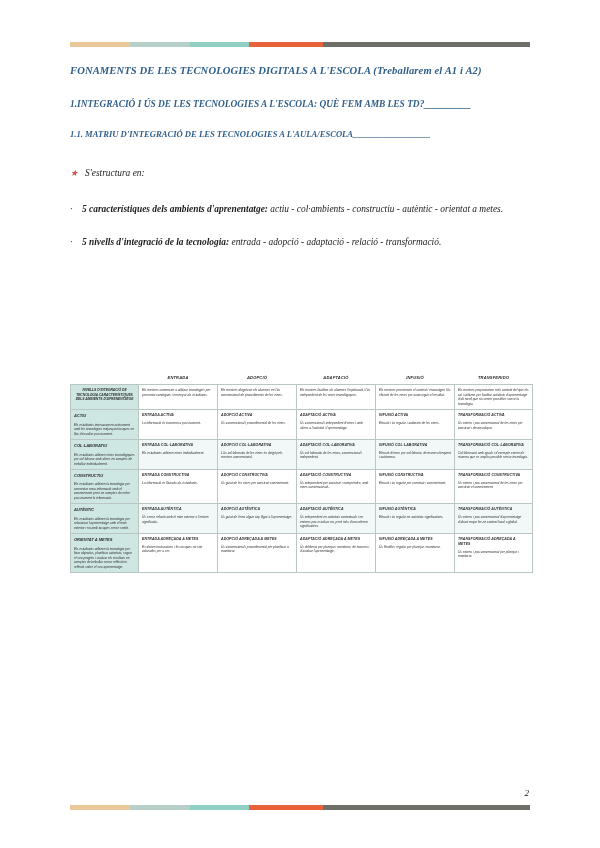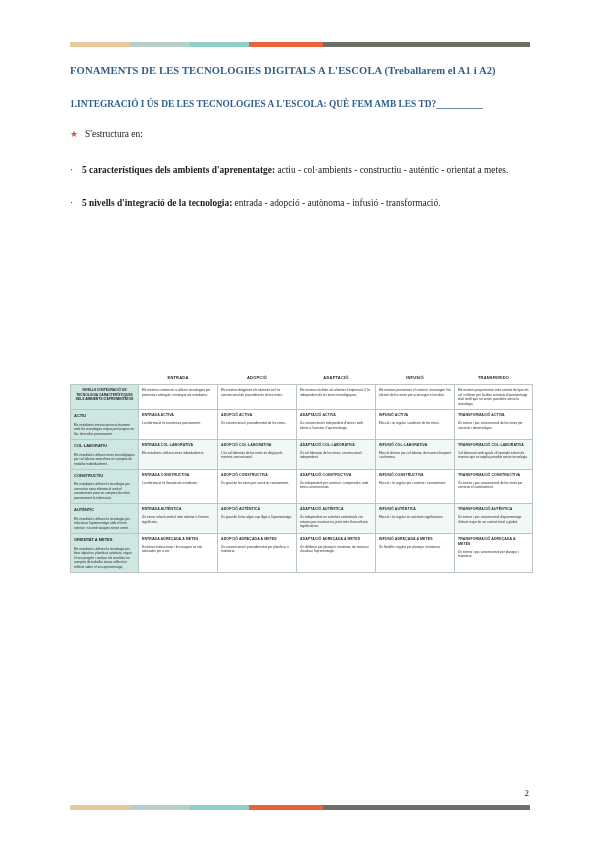--- a/index.html
+++ b/index.html
@@ -13,20 +13,21 @@
     font-family: "Liberation Serif", serif;
     color: #1a1a1a;
     position: relative;
     overflow: hidden;
   }
   .page {
     position: relative;
     width: 599px;
     height: 848px;
     box-sizing: border-box;
+    font-style: italic;
   }
   
   .bar-row {
     position: absolute;
     left: 70px;
     width: 460px;
     height: 5px;
     display: flex;
   }
   .bar-row.top { top: 42px; }
@@ -197,34 +198,35 @@
       <div class="bar-seg" style="background: rgb(233, 201, 154); width: 13%;"></div>
       <div class="bar-seg" style="background: rgb(183, 207, 201); width: 13%;"></div>
       <div class="bar-seg" style="background: rgb(143, 207, 196); width: 13%;"></div>
       <div class="bar-seg" style="background: rgb(232, 98, 58); width: 16%;"></div>
       <div class="bar-seg" style="background: rgb(111, 111, 106); width: 45%;"></div>
     </div>
 
   <div class="content">
     <h1 class="doc-title">FONAMENTS DE LES TECNOLOGIES DIGITALS A L'ESCOLA (Treballarem el A1 i A2)</h1>
     <h2 class="sec">1.INTEGRACIÓ I ÚS DE LES TECNOLOGIES A L'ESCOLA: QUÈ FEM AMB LES TD?__________</h2>
+    <h3 class="subsec">1.1. MATRIU D'INTEGRACIÓ DE LES TECNOLOGIES A L'AULA/ESCOLA__________________</h3>
 
     <div class="star-line">
       <span class="star">★</span>
       <span>S'estructura en:</span>
     </div>
 
     <p class="bullet-para">
       <span class="dot">·</span>
       <b>5 característiques dels ambients d'aprenentatge:</b><span> actiu - col·ambients - constructiu - autèntic - orientat a metes.</span>
     </p>
 
     <p class="bullet-para">
       <span class="dot">·</span>
-      <b>5 nivells d'integració de la tecnologia:</b><span> entrada - adopció - autònoma - infusió - transformació.</span>
+      <b>5 nivells d'integració de la tecnologia:</b><span> entrada - adopció - adaptació - relació - transformació.</span>
     </p>
 
   </div>
 
   <table class="matrix">
     <colgroup>
       <col class="c0">
         <col class="c1">
         <col class="c2">
         <col class="c3">

